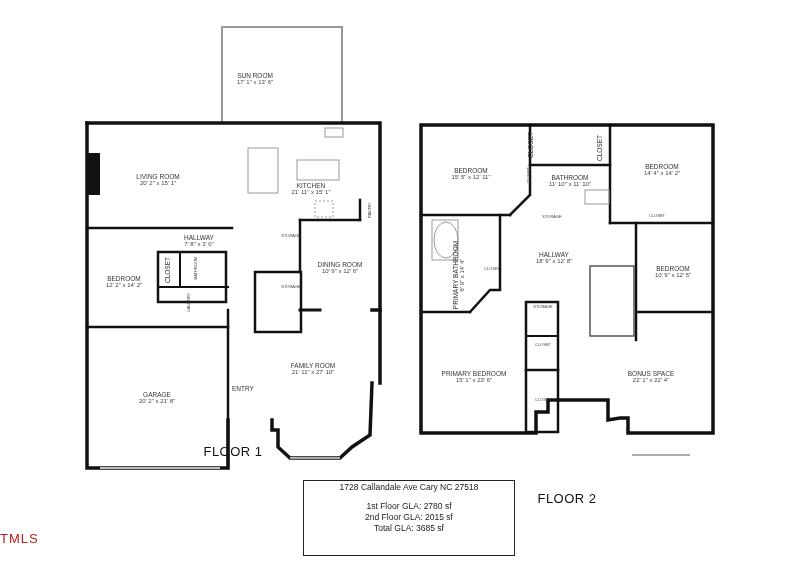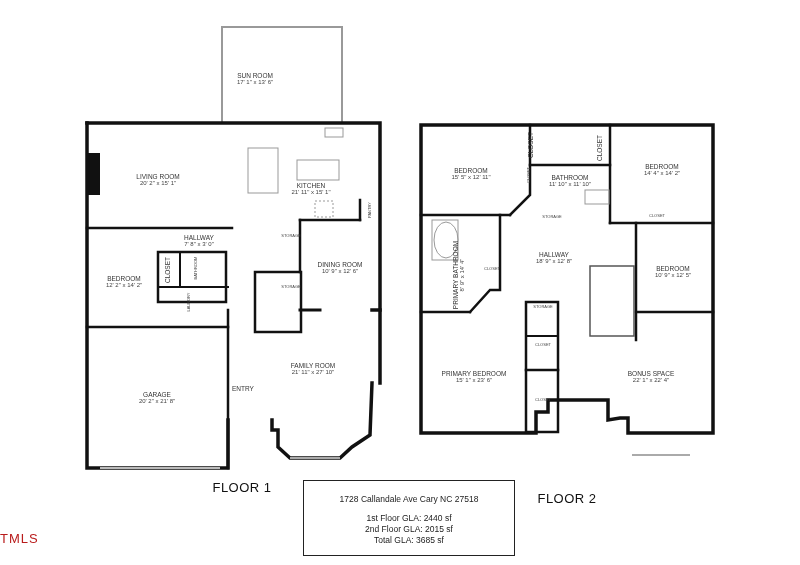--- a/index.html
+++ b/index.html
@@ -4,21 +4,21 @@
 <style>
   html,body{margin:0;padding:0;background:#fff;}
   body{width:800px;height:565px;position:relative;overflow:hidden;font-family:"Liberation Sans",sans-serif;color:#333;}
   svg{position:absolute;left:0;top:0;}
   .lbl{position:absolute;text-align:center;transform:translate(-50%,-50%);white-space:nowrap;line-height:1.15;}
   .rn{font-size:6.5px;color:#333;}
   .rd{font-size:6px;color:#444;}
   .small{font-size:4px;color:#444;}
   .floor{position:absolute;font-size:13px;color:#111;letter-spacing:0.5px;transform:translateX(-50%);}
   .info{position:absolute;left:303px;top:480px;width:212px;height:76px;border:1.5px solid #222;box-sizing:border-box;text-align:center;font-size:8.5px;color:#222;}
-  .info .addr{margin-top:13px;}
+  .info .addr{margin-top:1px;}
   .info .g{line-height:11px;}
   .mls{position:absolute;left:0;top:531px;font-size:13px;color:#b91c1c;letter-spacing:1px;}
 </style>
 </head>
 <body>
 
 <svg width="800" height="565" viewBox="0 0 800 565">
   <g fill="none" stroke="#111" stroke-width="3.5" stroke-linecap="square">
 
     <rect x="222" y="27" width="120" height="96" stroke="#999" stroke-width="2"></rect>
@@ -150,24 +150,24 @@
 <div class="lbl rn" style="left:531px;top:145px;transform:translate(-50%,-50%) rotate(-90deg);">CLOSET</div>
 <div class="lbl rn" style="left:600px;top:148px;transform:translate(-50%,-50%) rotate(-90deg);">CLOSET</div>
 <div class="lbl small" style="left:529px;top:175px;transform:translate(-50%,-50%) rotate(-90deg);">CLOSET</div>
 <div class="lbl small" style="left:657px;top:216px;">CLOSET</div>
 <div class="lbl small" style="left:492px;top:269px;">CLOSET</div>
 <div class="lbl small" style="left:543px;top:345px;">CLOSET</div>
 <div class="lbl small" style="left:543px;top:400px;">CLOSET</div>
 <div class="lbl small" style="left:552px;top:217px;">STORAGE</div>
 <div class="lbl small" style="left:543px;top:307px;">STORAGE</div>
 
-<div class="floor" style="left:233px;top:480px;margin-left:9px;">FLOOR 1</div>
+<div class="floor" style="left:233px;top:444px;">FLOOR 1</div>
 <div class="floor" style="left:567px;top:491px;">FLOOR 2</div>
 
 <div class="info">
   <div class="addr">1728 Callandale Ave Cary NC 27518</div>
   <div style="height:9px;"></div>
-  <div class="g">1st Floor GLA: 2440 sf</div>
+  <div class="g">1st Floor GLA: 2780 sf</div>
   <div class="g">2nd Floor GLA: 2015 sf</div>
   <div class="g">Total GLA: 3685 sf</div>
 </div>
 
 <div class="mls">TMLS</div>
 
 </body></html>

